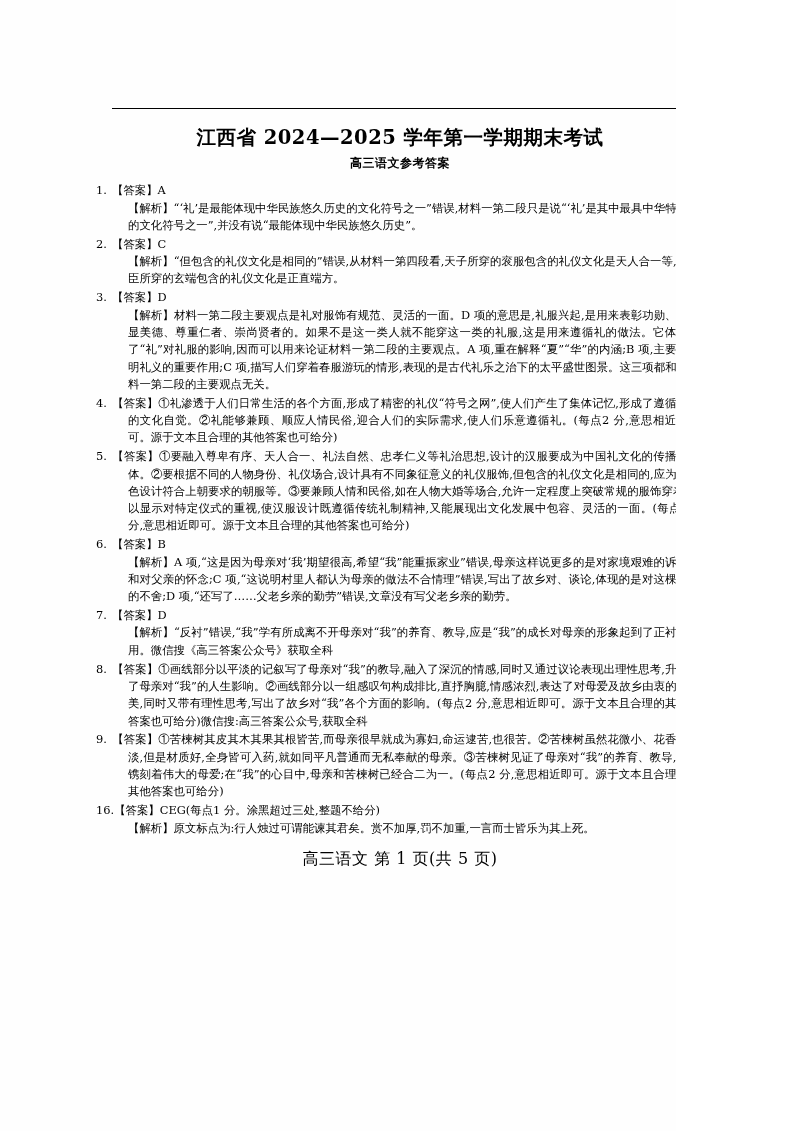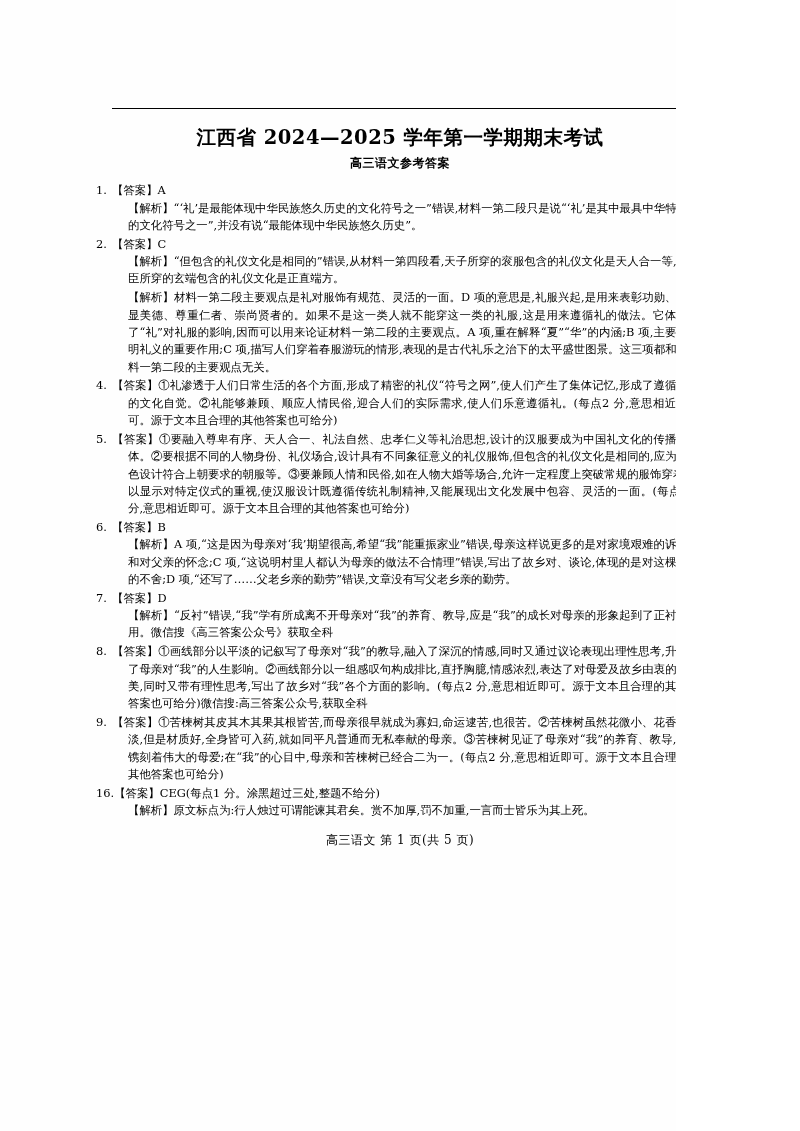--- a/index.html
+++ b/index.html
@@ -69,21 +69,21 @@
   .qline.exp {
     padding-left: 16px;
     text-indent: 0;
   }
   .num {
     display: inline-block;
   }
   .footer {
     margin-top: 12px;
     text-align: center;
-    font-size: 12px;
+    font-size: 16px;
     letter-spacing: 0.5px;
   }
 </style>
 </head>
 <body>
 
 <div class="page">
   <div class="sheet">
 
     <div class="top-rule"></div>
@@ -99,20 +99,21 @@
         <div class="qline ans"><span class="num">1.</span><span>【答案】A</span></div>
         <div class="qline exp">【解析】“‘礼’是最能体现中华民族悠久历史的文化符号之一”错误,材料一第二段只是说“‘礼’是其中最具中华特色的文化符号之一”,并没有说“最能体现中华民族悠久历史”。</div>
       </div>
 
       <div class="qitem">
         <div class="qline ans"><span class="num">2.</span><span>【答案】C</span></div>
         <div class="qline exp">【解析】“但包含的礼仪文化是相同的”错误,从材料一第四段看,天子所穿的衮服包含的礼仪文化是天人合一等,大臣所穿的玄端包含的礼仪文化是正直端方。</div>
       </div>
 
       <div class="qitem">
+        <div class="qline ans"><span class="num">3.</span><span>【答案】D</span></div>
         <div class="qline exp">【解析】材料一第二段主要观点是礼对服饰有规范、灵活的一面。D 项的意思是,礼服兴起,是用来表彰功勋、彰显美德、尊重仁者、崇尚贤者的。如果不是这一类人就不能穿这一类的礼服,这是用来遵循礼的做法。它体现了“礼”对礼服的影响,因而可以用来论证材料一第二段的主要观点。A 项,重在解释“夏”“华”的内涵;B 项,主要说明礼义的重要作用;C 项,描写人们穿着春服游玩的情形,表现的是古代礼乐之治下的太平盛世图景。这三项都和材料一第二段的主要观点无关。</div>
       </div>
 
       <div class="qitem">
         <div class="qline ans"><span class="num">4.</span><span>【答案】①礼渗透于人们日常生活的各个方面,形成了精密的礼仪“符号之网”,使人们产生了集体记忆,形成了遵循礼的文化自觉。②礼能够兼顾、顺应人情民俗,迎合人们的实际需求,使人们乐意遵循礼。(每点2 分,意思相近即可。源于文本且合理的其他答案也可给分)</span></div>
       </div>
 
       <div class="qitem">
         <div class="qline ans"><span class="num">5.</span><span>【答案】①要融入尊卑有序、天人合一、礼法自然、忠孝仁义等礼治思想,设计的汉服要成为中国礼文化的传播载体。②要根据不同的人物身份、礼仪场合,设计具有不同象征意义的礼仪服饰,但包含的礼仪文化是相同的,应为角色设计符合上朝要求的朝服等。③要兼顾人情和民俗,如在人物大婚等场合,允许一定程度上突破常规的服饰穿着,以显示对特定仪式的重视,使汉服设计既遵循传统礼制精神,又能展现出文化发展中包容、灵活的一面。(每点2 分,意思相近即可。源于文本且合理的其他答案也可给分)</span></div>
       </div>

